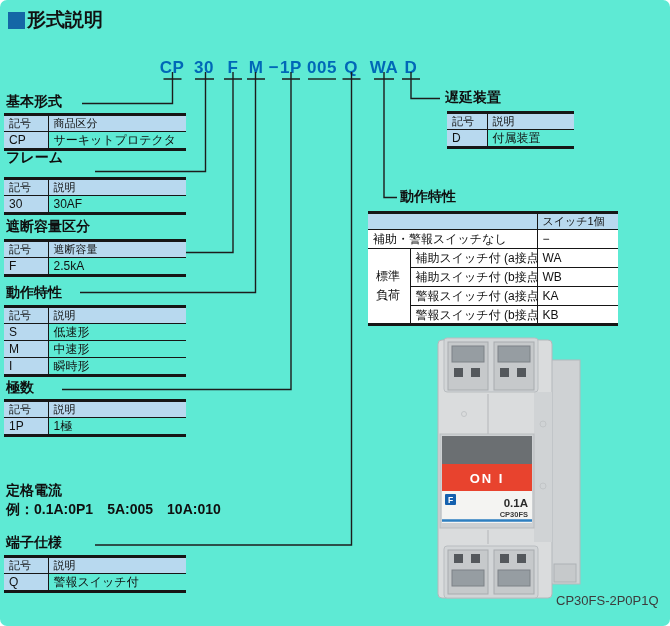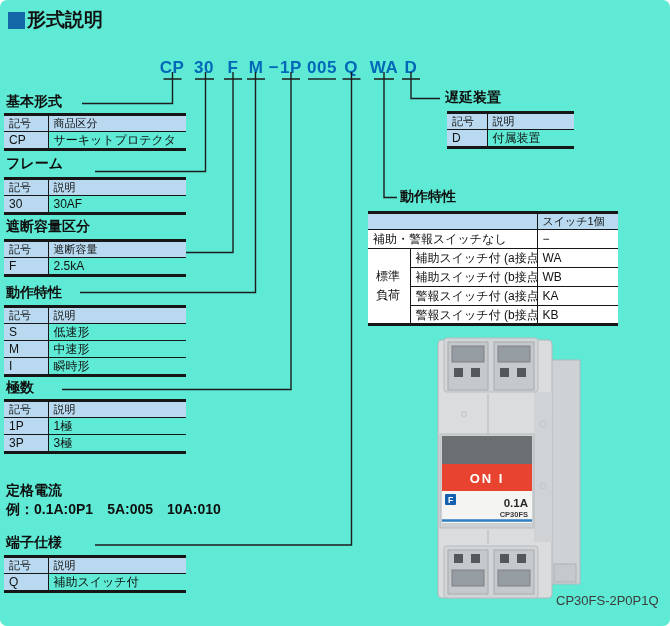--- a/index.html
+++ b/index.html
@@ -85,21 +85,21 @@
       <td class="c1">記号</td>
       <td>商品区分</td>
     </tr>
     <tr>
       <td class="c1">CP</td>
       <td>サーキットプロテクタ</td>
     </tr>
   </tbody>
     </table>
 
-  <div class="sec" style="left:6px;top:155px">フレーム</div>
+  <div class="sec" style="left:6px;top:149px">フレーム</div>
   <table class="spec" style="left:4px;top:177px;width:182px">
     <colgroup>
         <col style="width:44px">
         <col>
       </colgroup>
     <tbody>
         <tr class="hdr">
       <td class="c1">記号</td>
       <td>説明</td>
     </tr>
@@ -162,44 +162,40 @@
       </colgroup>
     <tbody>
         <tr class="hdr">
       <td class="c1">記号</td>
       <td>説明</td>
     </tr>
     <tr>
       <td class="c1">1P</td>
       <td>1極</td>
     </tr>
-    <tr>
-      <td class="c1">3P</td>
-      <td>3極</td>
-    </tr>
   </tbody>
     </table>
 
   <div class="sec" style="left:6px;top:482px">定格電流</div>
   <div class="sec" style="left:6px;top:501px">例：0.1A:0P1　5A:005　10A:010</div>
 
   <div class="sec" style="left:6px;top:534px">端子仕様</div>
   <table class="spec" style="left:4px;top:555px;width:182px">
     <colgroup>
         <col style="width:44px">
         <col>
       </colgroup>
     <tbody>
         <tr class="hdr">
       <td class="c1">記号</td>
       <td>説明</td>
     </tr>
     <tr>
       <td class="c1">Q</td>
-      <td>補助スイッチ付</td>
+      <td>警報スイッチ付</td>
     </tr>
   </tbody>
     </table>
 
   <div class="sec" style="left:445px;top:89px">遅延装置</div>
   <table class="spec" style="left:447px;top:111px;width:127px">
     <colgroup>
         <col style="width:40px">
         <col>
       </colgroup>

